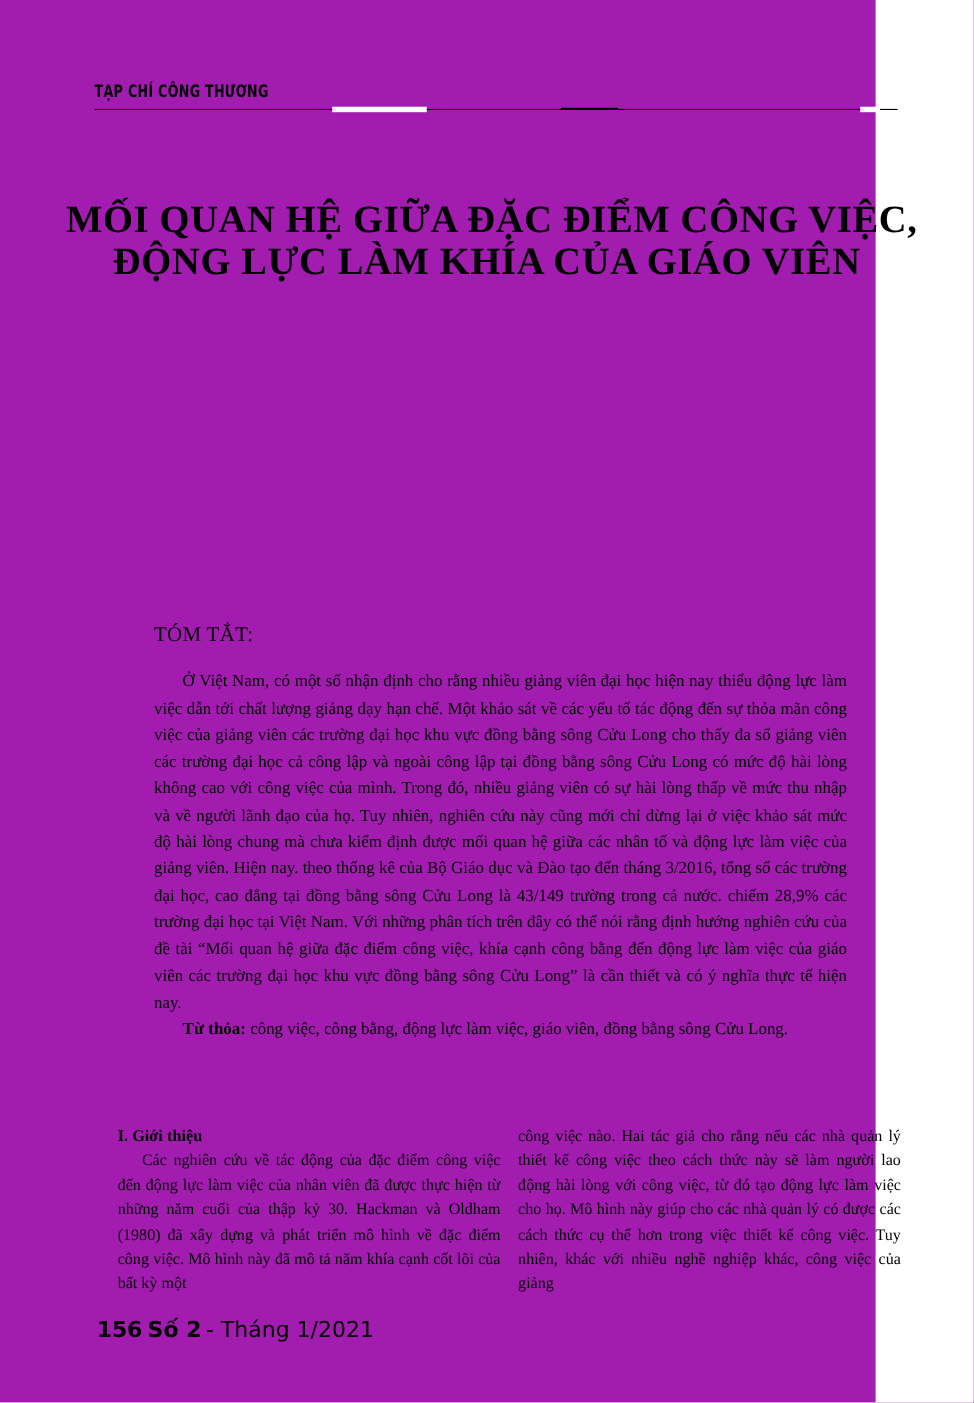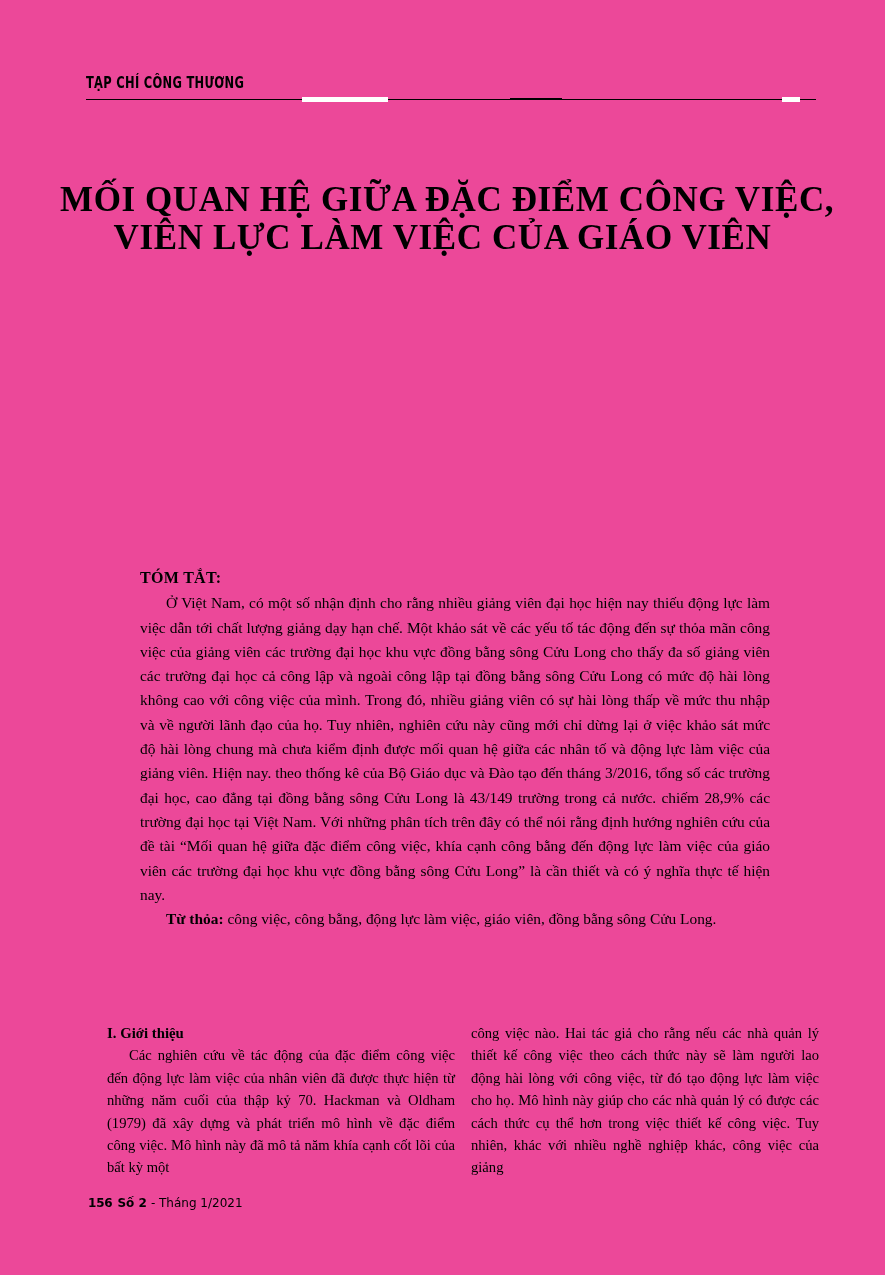--- a/index.html
+++ b/index.html
@@ -12,23 +12,23 @@
     height: 1275px;
     position: relative;
     font-family: "Liberation Serif", "DejaVu Serif", serif;
     color: #000000;
     overflow: hidden;
   }
 
   .page {
     position: absolute;
     inset: 0;
-    width: 885px;
+    width: 796px;
     height: 1275px;
-    background: #ec4899;
+    background: #a21caf;
   }
 
   
   .runhead {
     position: absolute;
     left: 86px;
     top: 74px;
     width: 730px;
     height: 32px;
   }
@@ -122,24 +122,24 @@
     position: absolute;
     left: 140px;
     top: 566px;
     width: 630px;
     font-size: 15.4px;
     line-height: 24.3px;
     text-align: justify;
     text-justify: inter-word;
   }
   .abstract-heading {
-    font-weight: 700;
-    font-size: 16px;
+    font-weight: 400;
+    font-size: 19px;
     letter-spacing: 0.3px;
-    margin-bottom: 1px;
+    margin-bottom: 18px;
     display: block;
   }
   .abstract-body {
     display: block;
     text-indent: 26px;
     text-align: justify;
   }
   .abstract-keywords {
     display: block;
     text-indent: 26px;
@@ -179,21 +179,21 @@
     text-align: justify;
   }
   .col p.cont { text-indent: 0; }
 
   
   .footer {
     position: absolute;
     left: 88px;
     top: 1196px;
     font-family: "DejaVu Sans", sans-serif;
-    font-size: 12px;
+    font-size: 20px;
     white-space: nowrap;
   }
   .footer-page {
     font-weight: 700;
     letter-spacing: -0.2px;
   }
   .footer-issue {
     font-weight: 700;
     margin-left: 5px;
   }
@@ -210,34 +210,34 @@
   <div class="runhead">
     <div class="runhead-text">TẠP CHÍ CÔNG THƯƠNG</div>
     <div class="runhead-rule"></div>
     <div class="runhead-rule-gap"></div>
     <div class="runhead-rule-gap2"></div>
     <div class="runhead-blot"></div>
   </div>
 
   <h1 class="title">
     <span class="tline">MỐI QUAN HỆ GIỮA ĐẶC ĐIỂM CÔNG VIỆC,</span>
-    <span class="tline">VIÊN LỰC LÀM VIỆC CỦA GIÁO VIÊN</span>
+    <span class="tline">ĐỘNG LỰC LÀM KHÍA CỦA GIÁO VIÊN</span>
   </h1>
 
 
   <div class="abstract">
     <span class="abstract-heading">TÓM TẮT:</span>
     <span class="abstract-body">Ở Việt Nam, có một số nhận định cho rằng nhiều giảng viên đại học hiện nay thiếu động lực làm việc dẫn tới chất lượng giảng dạy hạn chế. Một khảo sát về các yếu tố tác động đến sự thỏa mãn công việc của giảng viên các trường đại học khu vực đồng bằng sông Cửu Long cho thấy đa số giảng viên các trường đại học cả công lập và ngoài công lập tại đồng bằng sông Cửu Long có mức độ hài lòng không cao với công việc của mình. Trong đó, nhiều giảng viên có sự hài lòng thấp về mức thu nhập và về người lãnh đạo của họ. Tuy nhiên, nghiên cứu này cũng mới chỉ dừng lại ở việc khảo sát mức độ hài lòng chung mà chưa kiểm định được mối quan hệ giữa các nhân tố và động lực làm việc của giảng viên. Hiện nay. theo thống kê của Bộ Giáo dục và Đào tạo đến tháng 3/2016, tổng số các trường đại học, cao đẳng tại đồng bằng sông Cửu Long là 43/149 trường trong cả nước. chiếm 28,9% các trường đại học tại Việt Nam. Với những phân tích trên đây có thể nói rằng định hướng nghiên cứu của đề tài “Mối quan hệ giữa đặc điểm công việc, khía cạnh công bằng đến động lực làm việc của giáo viên các trường đại học khu vực đồng bằng sông Cửu Long” là cần thiết và có ý nghĩa thực tế hiện nay.</span>
     <span class="abstract-keywords"><span class="kw-label">Từ thỏa:</span><span> công việc, công bằng, động lực làm việc, giáo viên, đồng bằng sông Cửu Long.</span></span>
   </div>
 
   <div class="columns">
     <div class="col left">
       <span class="section-heading">I. Giới thiệu</span>
-      <p>Các nghiên cứu về tác động của đặc điểm công việc đến động lực làm việc của nhân viên đã được thực hiện từ những năm cuối của thập kỷ 70. Hackman và Oldham (1979) đã xây dựng và phát triển mô hình về đặc điểm công việc. Mô hình này đã mô tả năm khía cạnh cốt lõi của bất kỳ một</p>
+      <p>Các nghiên cứu về tác động của đặc điểm công việc đến động lực làm việc của nhân viên đã được thực hiện từ những năm cuối của thập kỷ 30. Hackman và Oldham (1980) đã xây dựng và phát triển mô hình về đặc điểm công việc. Mô hình này đã mô tả năm khía cạnh cốt lõi của bất kỳ một</p>
     </div>
     <div class="col right">
       <p class="cont">công việc nào. Hai tác giả cho rằng nếu các nhà quản lý thiết kế công việc theo cách thức này sẽ làm người lao động hài lòng với công việc, từ đó tạo động lực làm việc cho họ. Mô hình này giúp cho các nhà quản lý có được các cách thức cụ thể hơn trong việc thiết kế công việc. Tuy nhiên, khác với nhiều nghề nghiệp khác, công việc của giảng</p>
     </div>
   </div>
 
   <div class="footer">
     <span class="footer-page">156</span><span class="footer-issue">Số 2</span><span class="footer-date">- Tháng 1/2021</span>
   </div>
 

